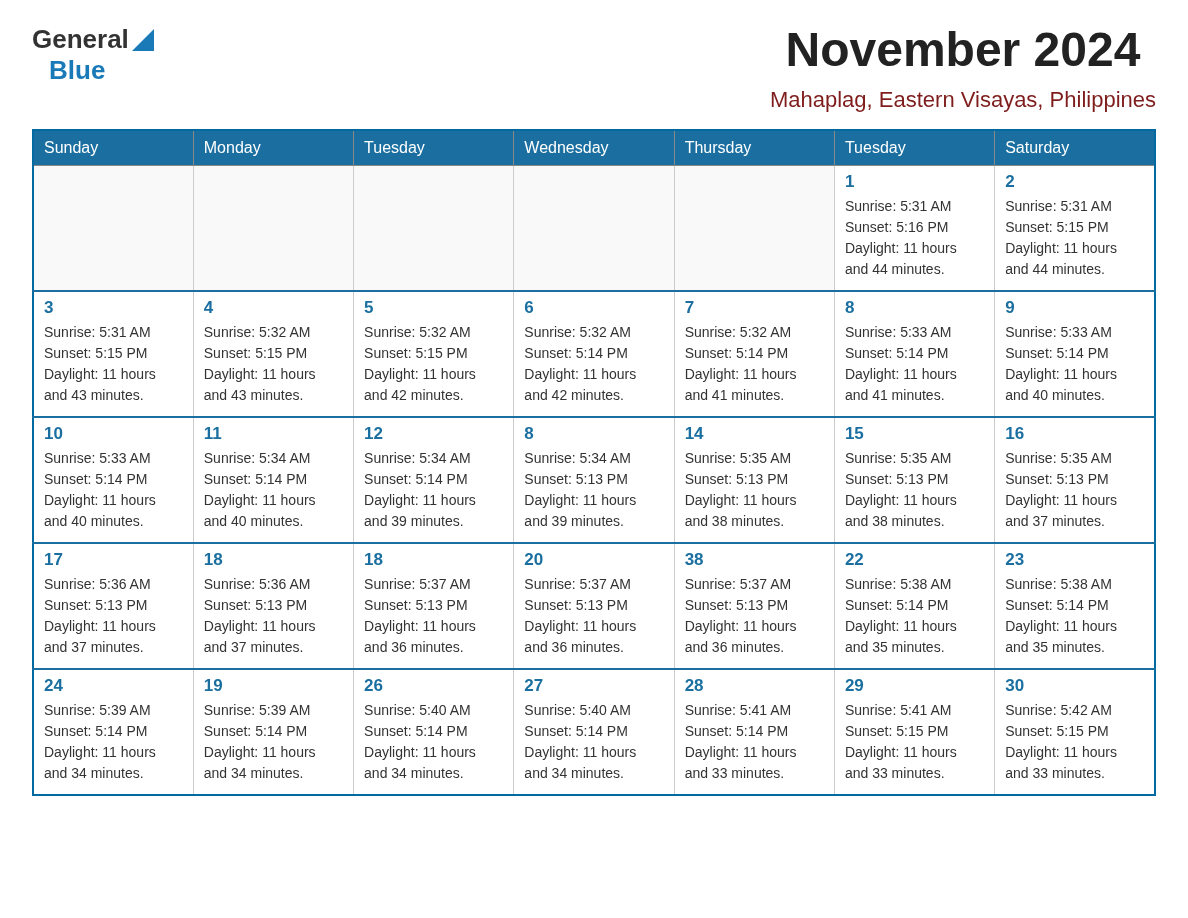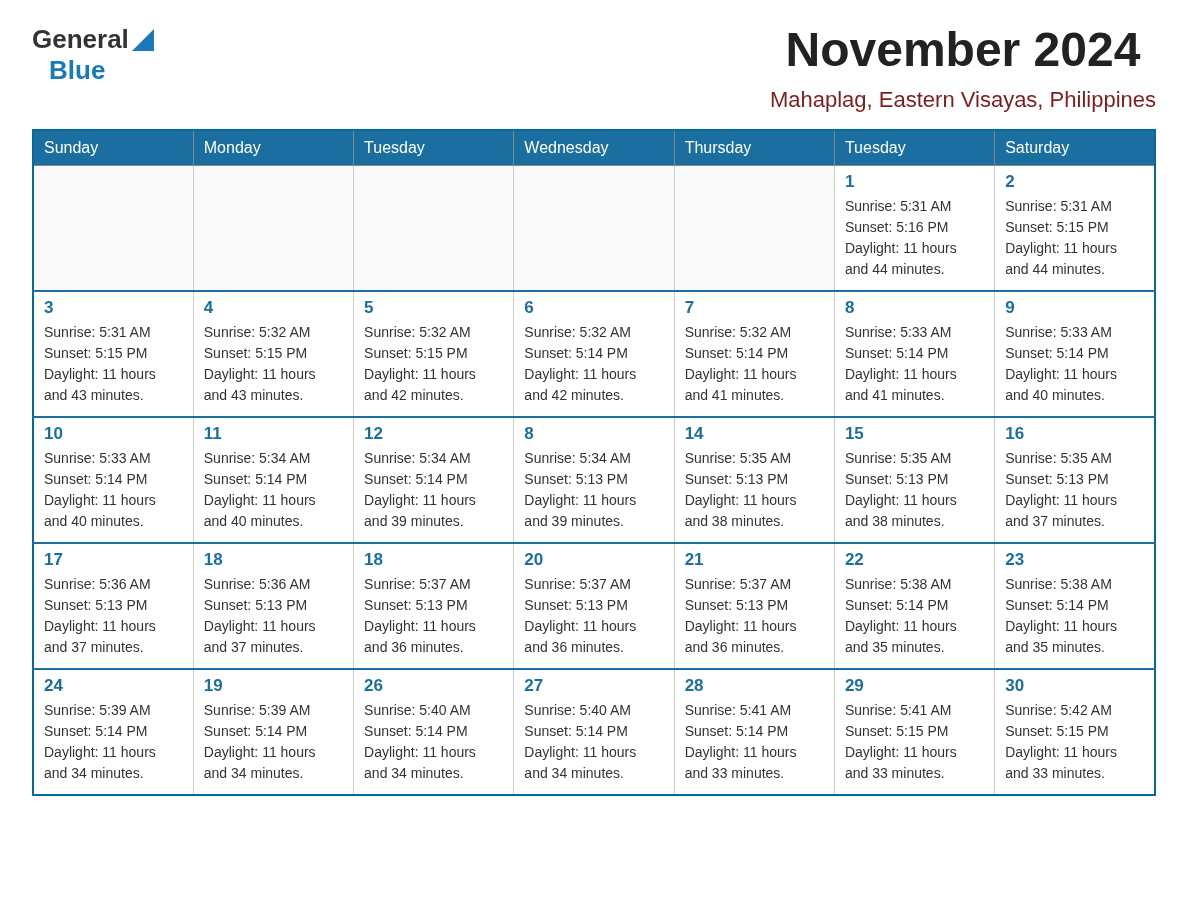--- a/index.html
+++ b/index.html
@@ -261,21 +261,21 @@
 and 36 minutes.</div>
         </td>
         <td>
           <div class="day-number">20</div>
           <div class="day-info" style="white-space: pre-line;">Sunrise: 5:37 AM
 Sunset: 5:13 PM
 Daylight: 11 hours
 and 36 minutes.</div>
         </td>
         <td>
-          <div class="day-number">21</div>
+          <div class="day-number">38</div>
           <div class="day-info" style="white-space: pre-line;">Sunrise: 5:37 AM
 Sunset: 5:13 PM
 Daylight: 11 hours
 and 36 minutes.</div>
         </td>
         <td>
           <div class="day-number">22</div>
           <div class="day-info" style="white-space: pre-line;">Sunrise: 5:38 AM
 Sunset: 5:14 PM
 Daylight: 11 hours

